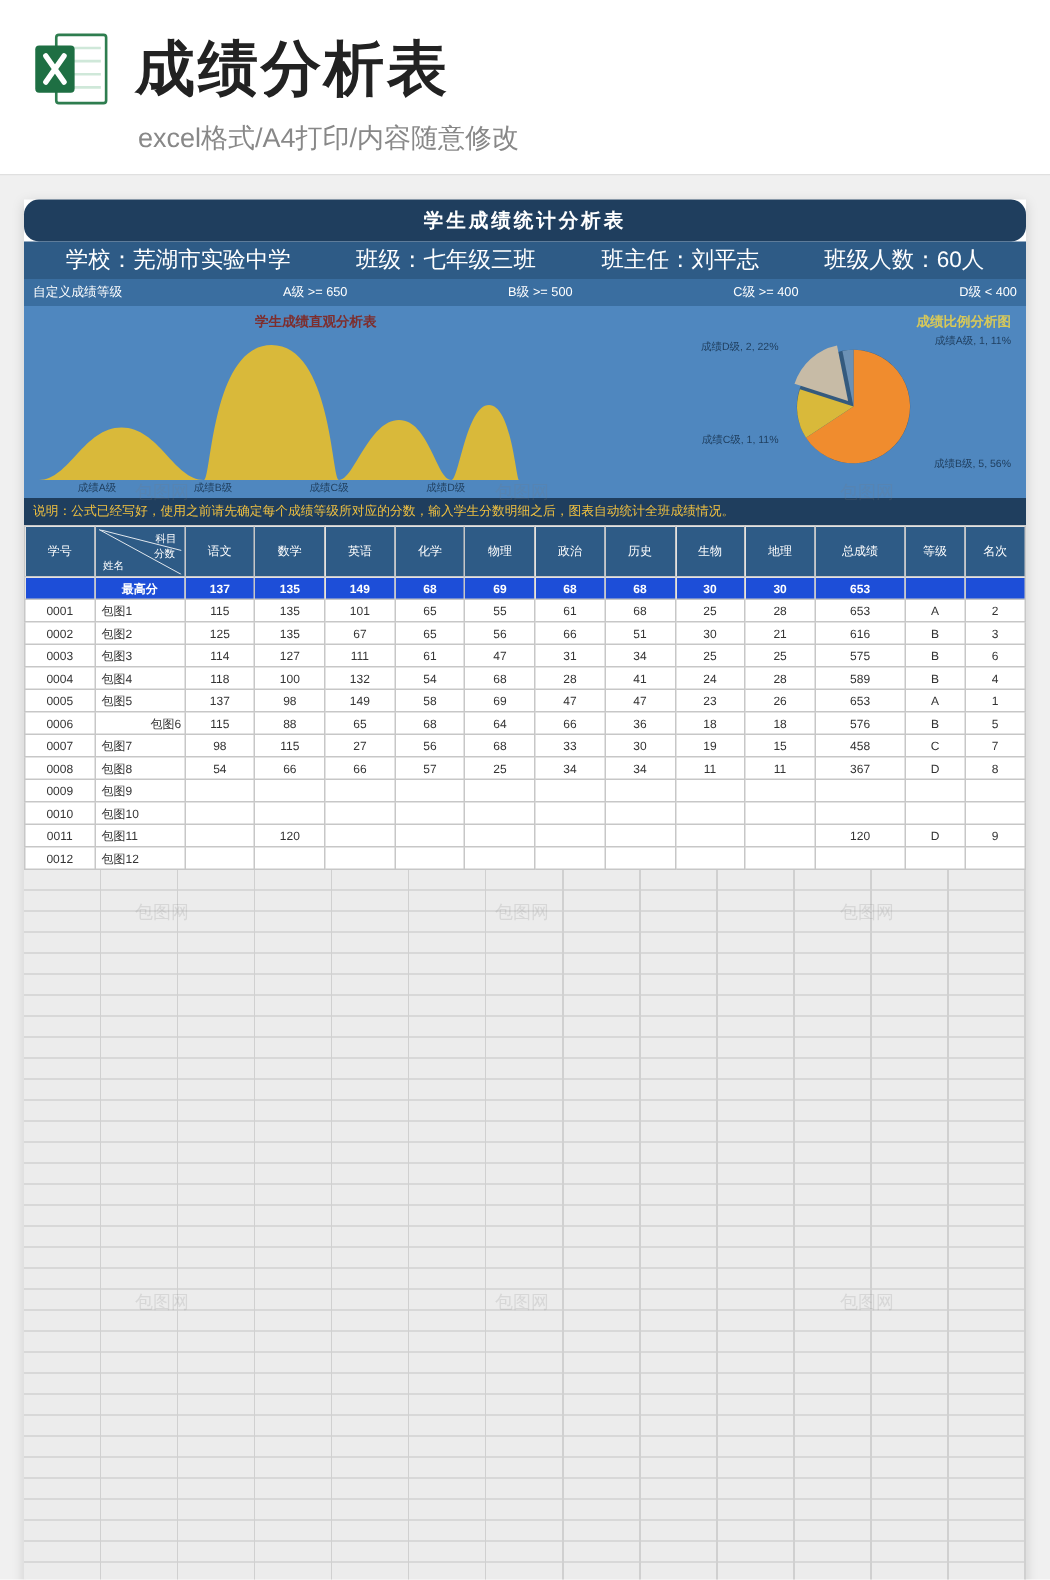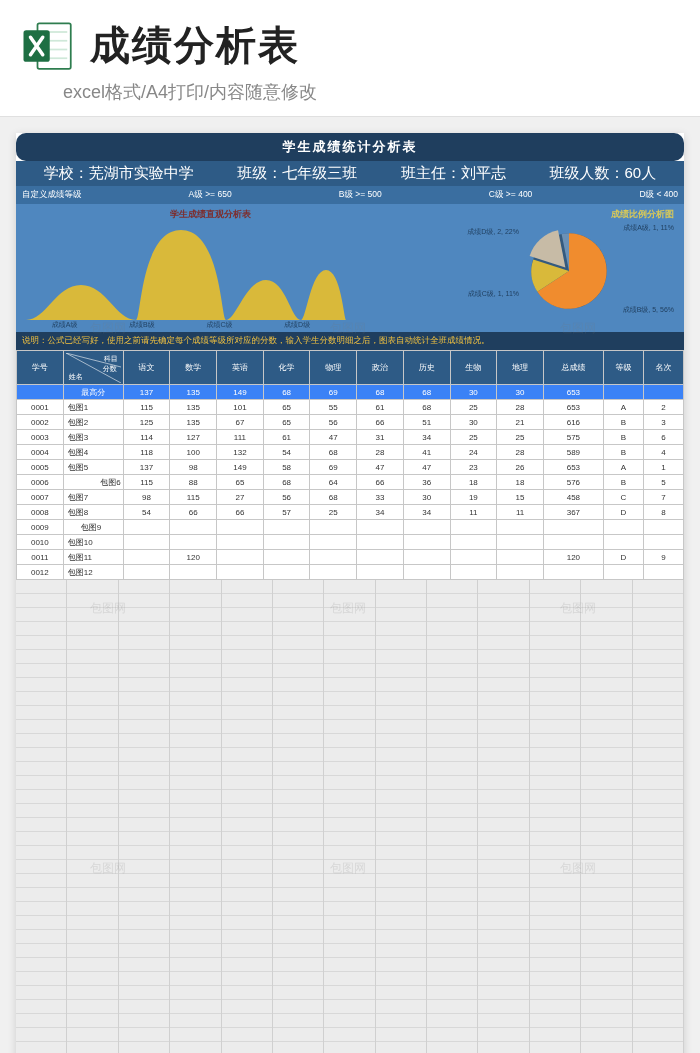--- a/index.html
+++ b/index.html
@@ -22,21 +22,21 @@
   .excel-icon {
     width: 56px; height: 56px;
     display: flex; align-items: center; justify-content: center;
     position: relative;
   }
   .excel-icon svg { width: 56px; height: 56px; }
   .banner-title {
     font-size: 40px; font-weight: 600; color: #222; letter-spacing: 2px;
   }
   .banner-sub {
-    font-size: 18px; color: #888; margin-top: 6px; margin-left: 43px;
+    font-size: 18px; color: #888; margin-top: 6px; margin-left: 72px;
   }
 
   
   .doc-wrap {
     margin: 16px; background: #fff;
     box-shadow: 0 2px 8px rgba(0,0,0,.15);
     font-size: 9px;
     color: #333;
   }
 
@@ -95,21 +95,21 @@
     background: #2e5b86; color: #fff; font-weight: 500;
   }
   table.grades thead th.corner {
     background: #2e5b86; position: relative; font-size: 7px;
   }
   .diag { position: relative; height: 30px; }
   .diag svg { position:absolute; top:0; left:0; }
   .diag .t1{position:absolute;top:1px;right:3px;}
   .diag .t2{position:absolute;bottom:1px;left:3px;}
   .diag .t3{position:absolute;top:11px;right:4px;}
-  tr.maxrow td { background: #3b82f6; color: #fff; font-weight: 400; margin-left: 16px; }
+  tr.maxrow td { background: #1d4ed8; color: #fff; font-weight: 700; margin-left: 16px; }
 
   
   .empty-grid {
     height: 540px;
     background:
       repeating-linear-gradient(to right, transparent 0, transparent calc(100%/13 - 1px), #d0d0d0 calc(100%/13 - 1px), #d0d0d0 calc(100%/13)),
       repeating-linear-gradient(to bottom, transparent 0, transparent 13px, #d8d8d8 13px, #d8d8d8 14px);
     background-color:#ececec;
   }
 
@@ -382,21 +382,21 @@
           <td>34</td>
           <td>34</td>
           <td>11</td>
           <td>11</td>
           <td>367</td>
           <td>D</td>
           <td>8</td>
         </tr>
         <tr>
           <td>0009</td>
-          <td style="text-align: left; padding-left: 17px;">包图9</td>
+          <td style="text-align: left; padding-left: 4px;">包图9</td>
           <td></td>
           <td></td>
           <td></td>
           <td></td>
           <td></td>
           <td></td>
           <td></td>
           <td></td>
           <td></td>
           <td></td>

